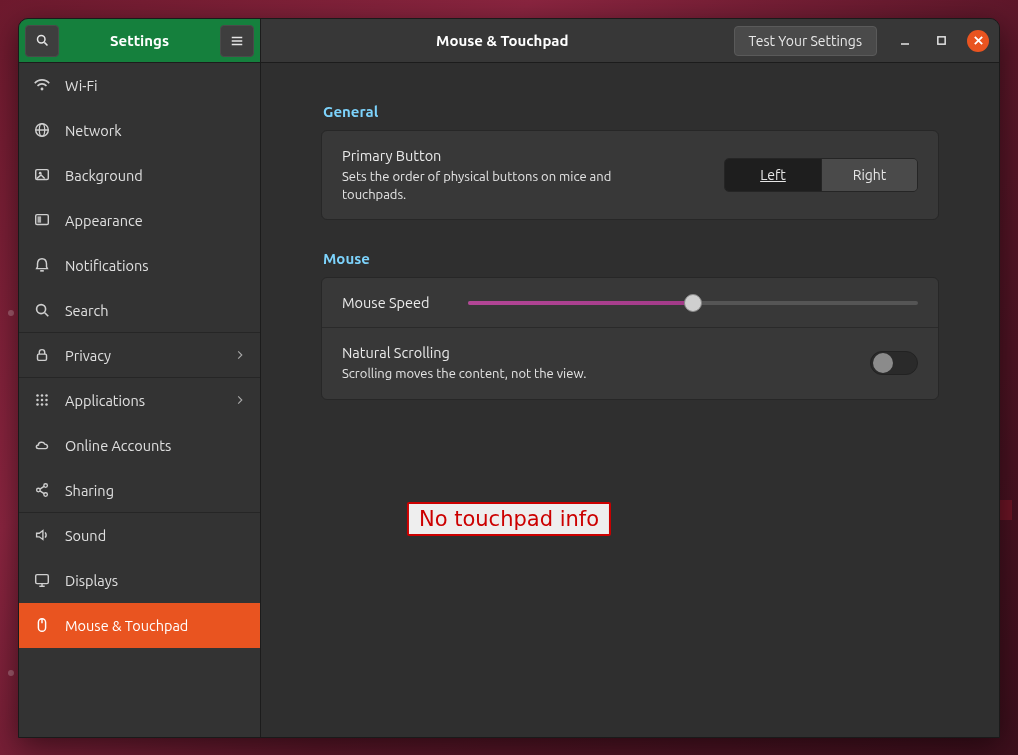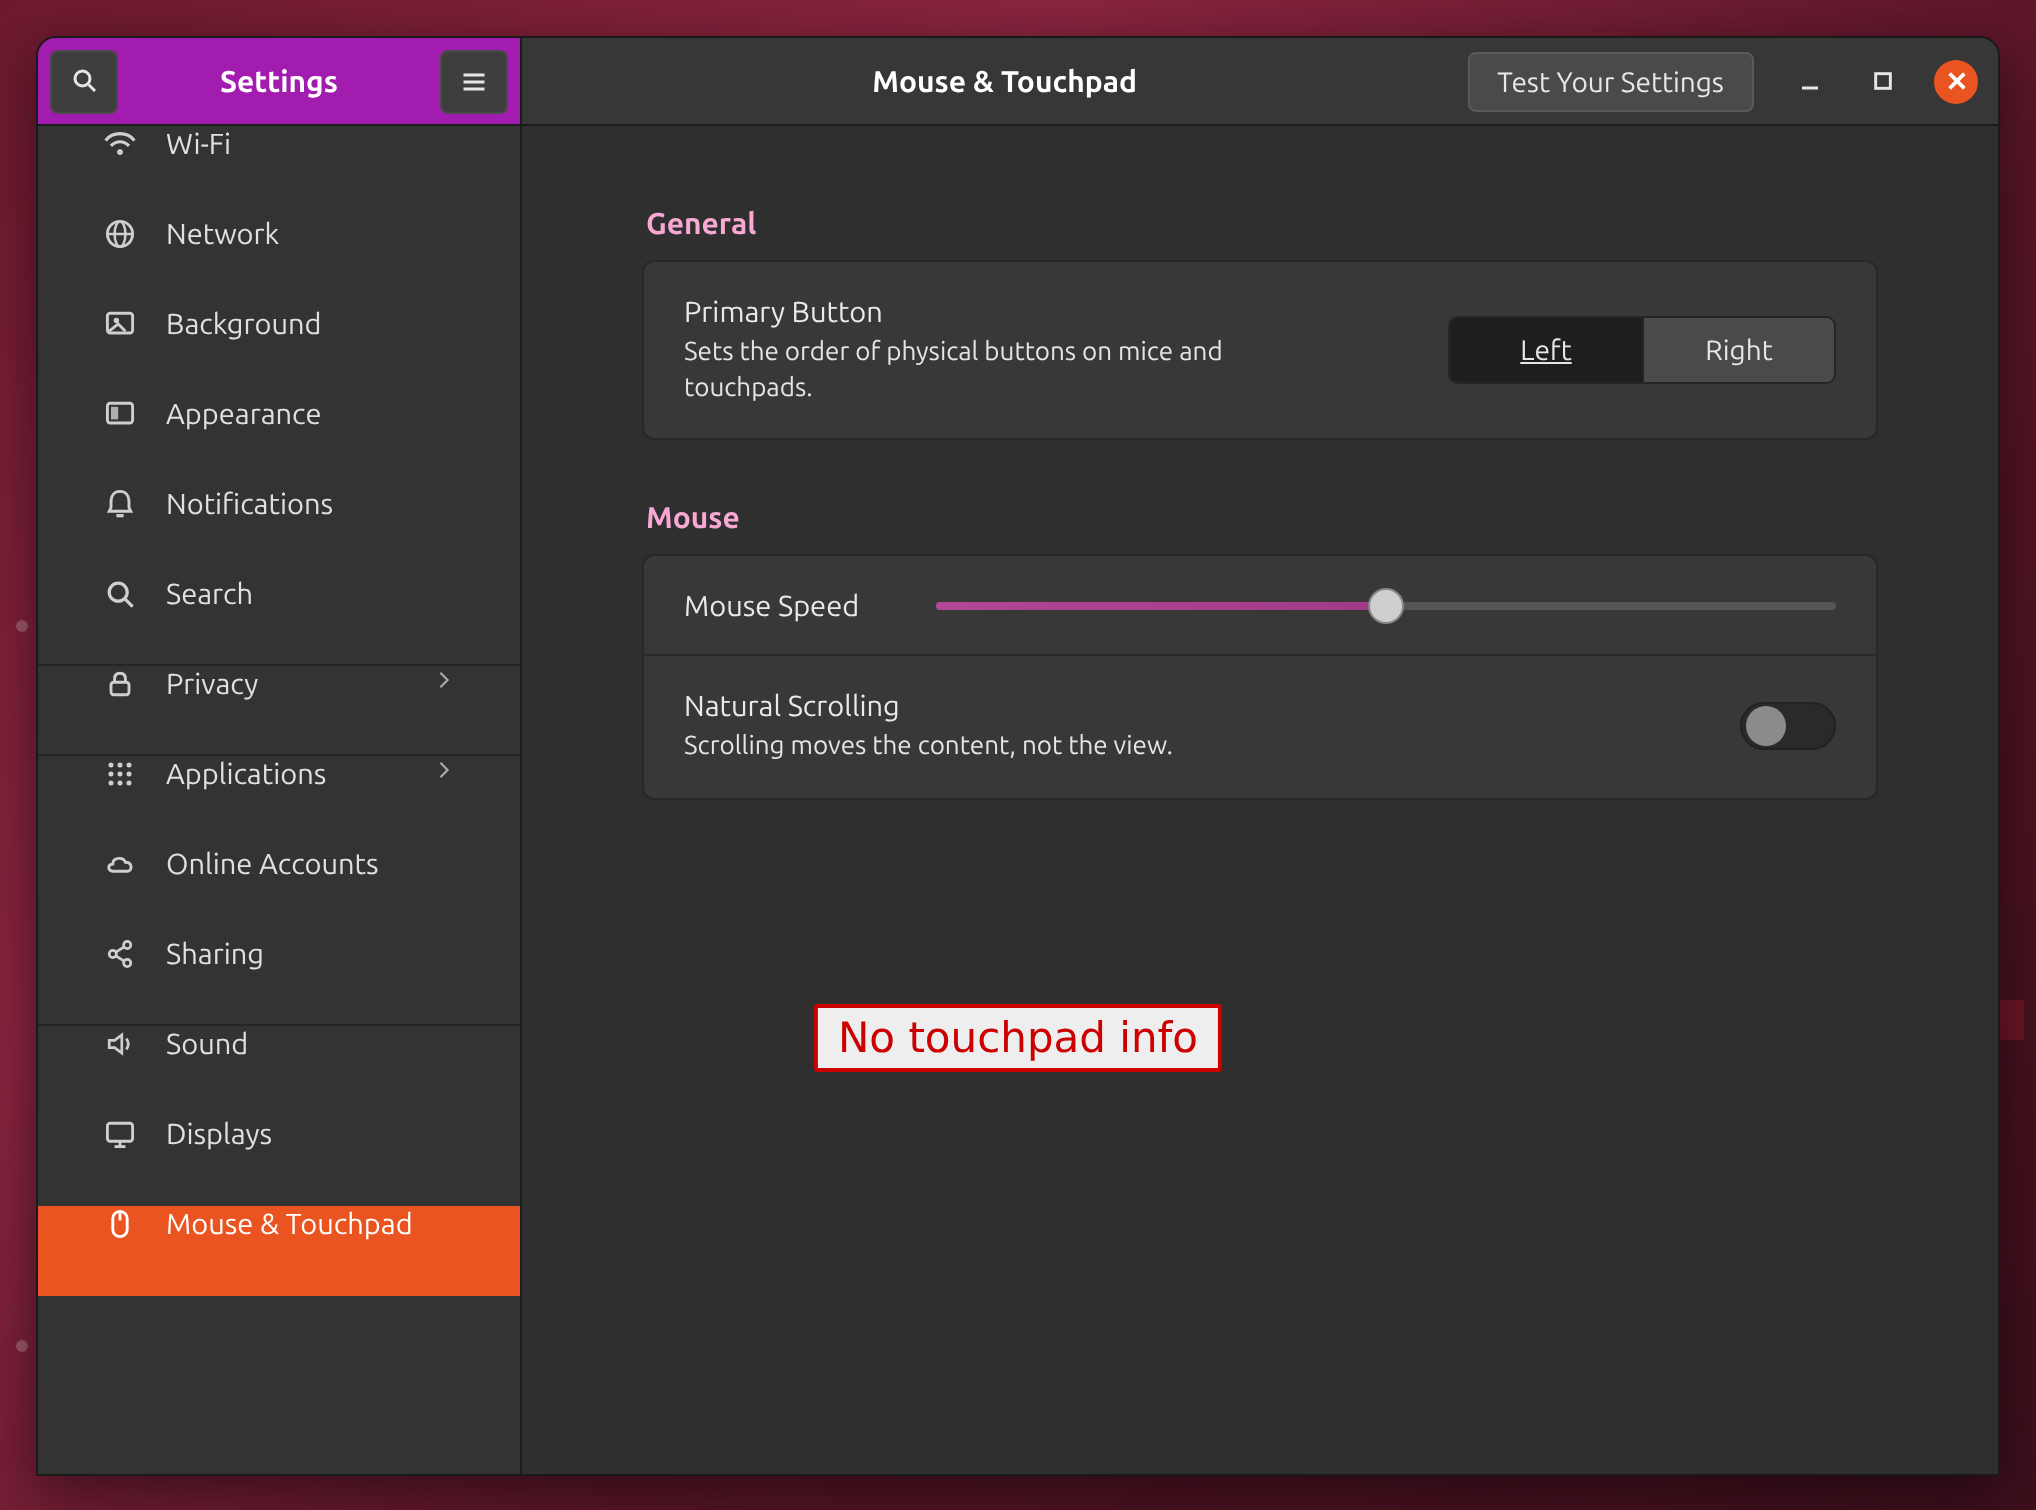--- a/index.html
+++ b/index.html
@@ -41,21 +41,21 @@
     align-items: stretch;
     border-bottom: 1px solid #1c1c1c;
   }
   .tb-left {
     width: 242px;
     display: flex;
     align-items: center;
     gap: 8px;
     padding: 0 6px;
     border-right: 1px solid #1c1c1c;
-    background: #a21caf;
+    background: #15803d;
   }
   .tb-btn {
     height: 32px;
     min-width: 34px;
     border-radius: 4px;
     background: #3e3e3e;
     display: flex;
     align-items: center;
     justify-content: center;
     color: #e6e6e6;
@@ -114,22 +114,23 @@
     overflow:hidden;
   }
   .sidebar {
     width:242px;
     background:#333333;
     border-right:1px solid #1c1c1c;
     overflow-y:auto;
   }
   .side-item {
     display:flex;
+    align-items:center;
     height:45px;
-    padding:0 32px;
+    padding:0 14px;
     gap:14px;
     color:#e0e0e0;
     cursor:pointer;
     border-bottom:1px solid rgba(0,0,0,0);
     position:relative;
   }
   .side-item.sel {
     background:#e95420;
     color:#ffffff;
   }
@@ -147,21 +148,21 @@
   
   .content {
     flex:1;
     background:#2f2f2f;
     overflow-y:auto;
     padding: 30px 60px 30px 60px;
     position:relative;
   }
   .section-title {
     font-weight:600;
-    color:#f9a8d4;
+    color:#7dd3fc;
     margin: 10px 0 10px 2px;
     font-size:15px;
   }
   .panel {
     background:#383838;
     border:1px solid #272727;
     border-radius:6px;
     margin-bottom:30px;
   }
   .row {

